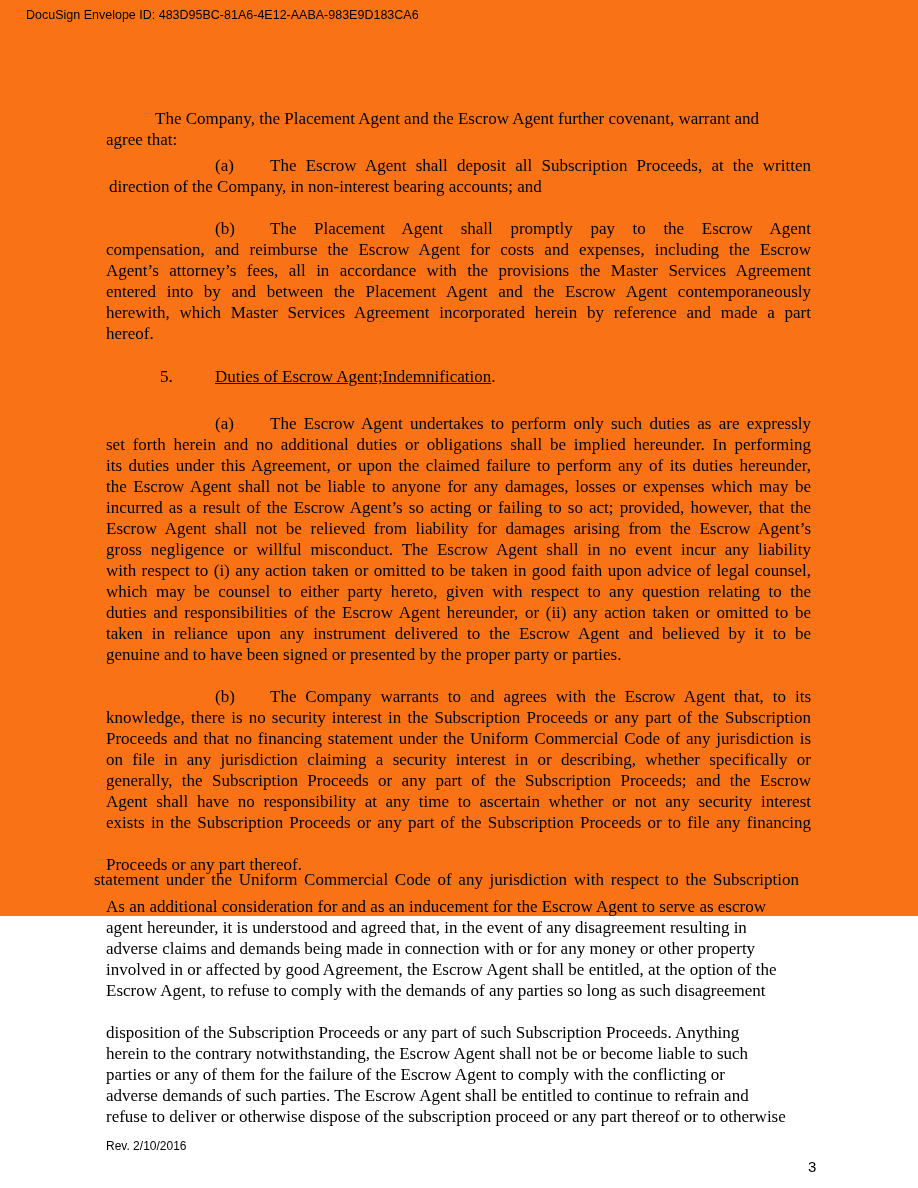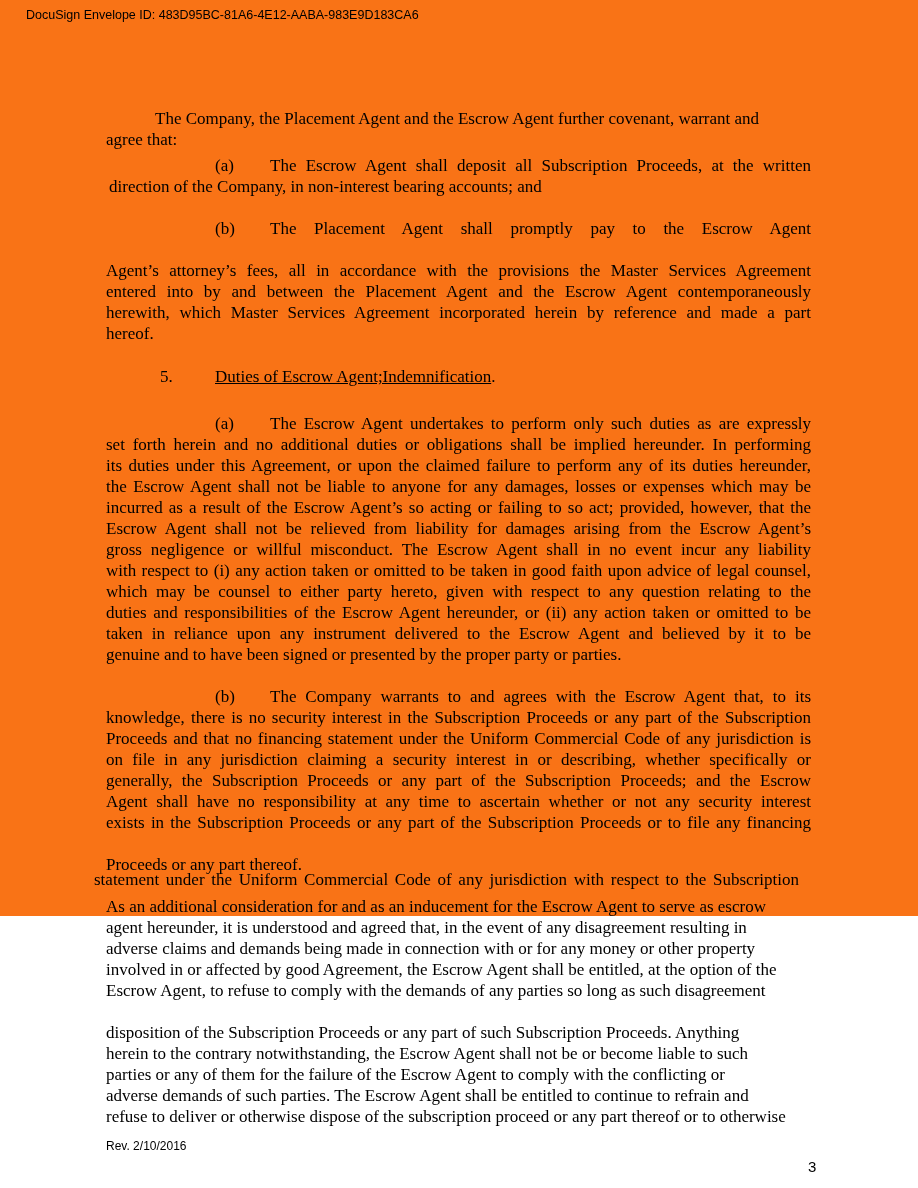--- a/index.html
+++ b/index.html
@@ -21,20 +21,21 @@
 
   <div class="line" style="left:155px; top:109px;">The Company, the Placement Agent and the Escrow Agent further covenant, warrant and</div>
   <div class="line" style="left:106px; top:130px;">agree that:</div>
 
   <div class="line" style="left:215px; top:156px;">(a)</div>
   <div class="line just" style="left:270px; top:156px; width:541px;">The Escrow Agent shall deposit all Subscription Proceeds, at the written</div>
   <div class="line" style="left:109px; top:177px;">direction of the Company, in non-interest bearing accounts; and</div>
 
   <div class="line" style="left:215px; top:219px;">(b)</div>
   <div class="line just" style="left:270px; top:219px; width:541px;">The Placement Agent shall promptly pay to the Escrow Agent</div>
+  <div class="line just" style="left:106px; top:240px; width:705px;">compensation, and reimburse the Escrow Agent for costs and expenses, including the Escrow</div>
   <div class="line just" style="left:106px; top:261px; width:705px;">Agent’s attorney’s fees, all in accordance with the provisions the Master Services Agreement</div>
   <div class="line just" style="left:106px; top:282px; width:705px;">entered into by and between the Placement Agent and the Escrow Agent contemporaneously</div>
   <div class="line just" style="left:106px; top:303px; width:705px;">herewith, which Master Services Agreement incorporated herein by reference and made a part</div>
   <div class="line" style="left:106px; top:324px;">hereof.</div>
 
   <div class="line" style="left:160px; top:367px;">5.</div>
   <div class="line" style="left:215px; top:367px;"><span class="heading-u">Duties of Escrow Agent;Indemnification</span><span>.</span></div>
 
   <div class="line" style="left:215px; top:414px;">(a)</div>
   <div class="line just" style="left:270px; top:414px; width:541px;">The Escrow Agent undertakes to perform only such duties as are expressly</div>

